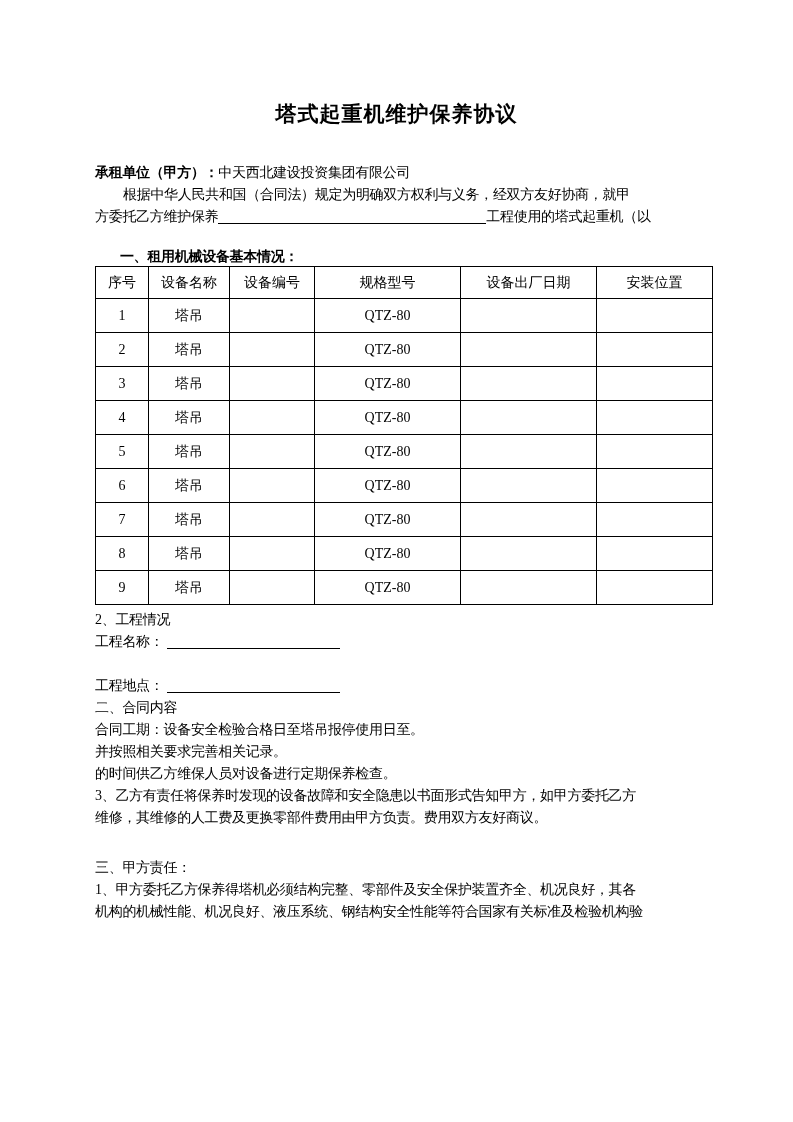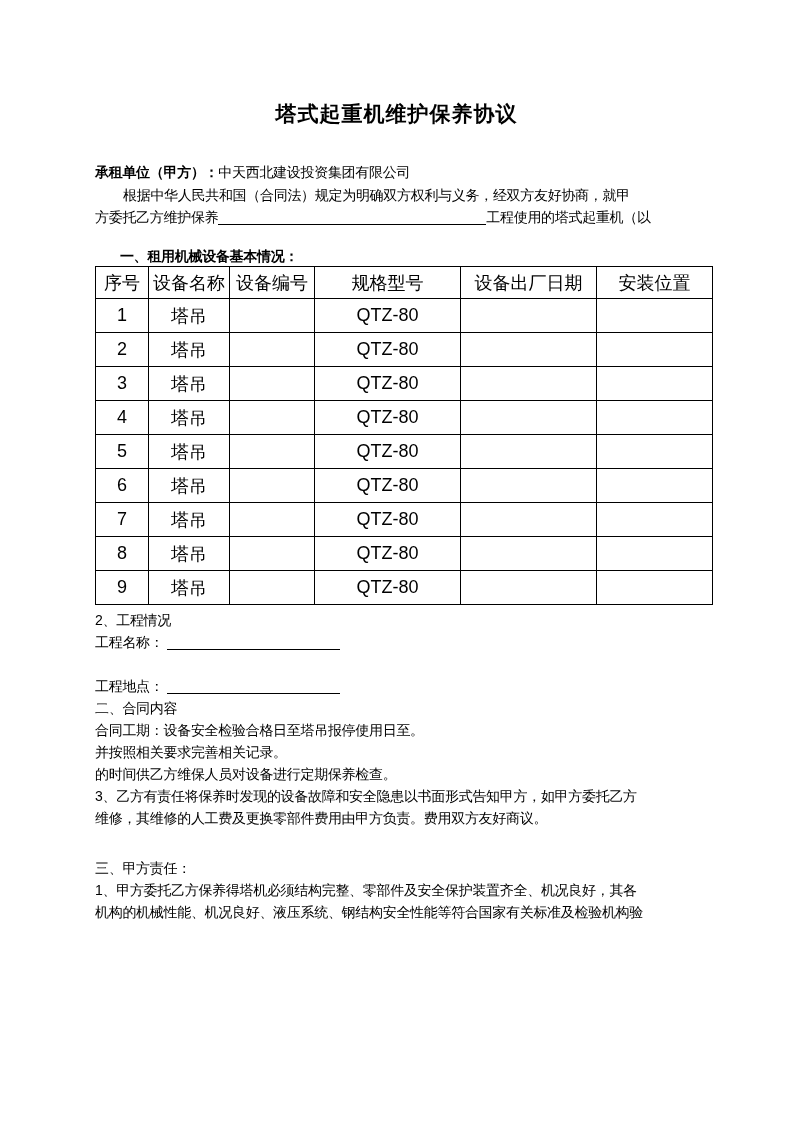--- a/index.html
+++ b/index.html
@@ -3,21 +3,21 @@
 <meta charset="utf-8">
 <style>
   html, body { margin: 0; padding: 0; background: #ffffff; }
   .page {
     position: relative;
     width: 793px;
     height: 1122px;
     background: #ffffff;
     overflow: hidden;
     color: #000;
-    font-family: Liberation Sans, sans-serif;
+    font-family: Liberation Serif, serif;
   }
   .doc-title {
     margin: 0;
     padding-top: 100px;
     text-align: center;
     font-size: 21px;
     line-height: 28px;
     font-weight: 700;
     letter-spacing: 1px;
   }
@@ -51,21 +51,21 @@
   .w173 { width: 173px; margin-left: 3px; }
   table.equip-table {
     border-collapse: collapse;
     table-layout: fixed;
     width: 617px;
   }
   table.equip-table td {
     border: 1px solid #000;
     text-align: center;
     vertical-align: middle;
-    font-size: 18px;
+    font-size: 14px;
     letter-spacing: 0;
     padding: 0;
     overflow: hidden;
   }
   tr.head-row td { height: 31px; }
   tr.data-row td { height: 33px; }
   .sec2-heading { margin-top: 4px; }
   .spacer-a { height: 22px; }
   .spacer-b { height: 28px; }
 </style>

